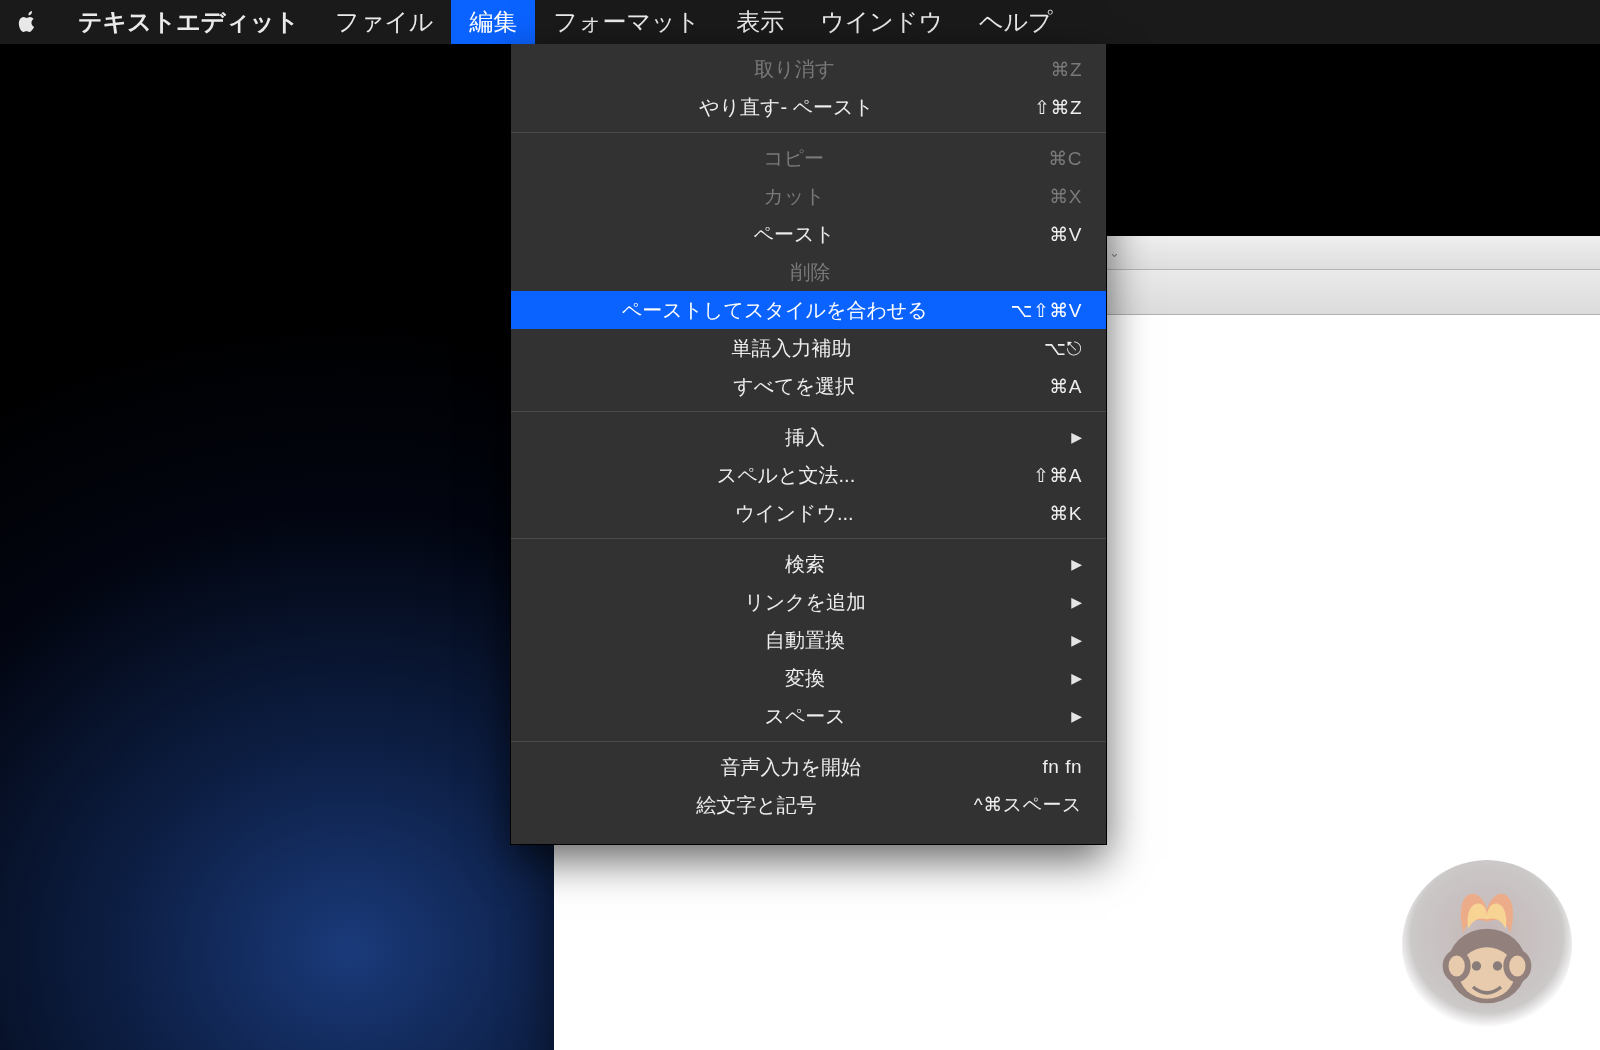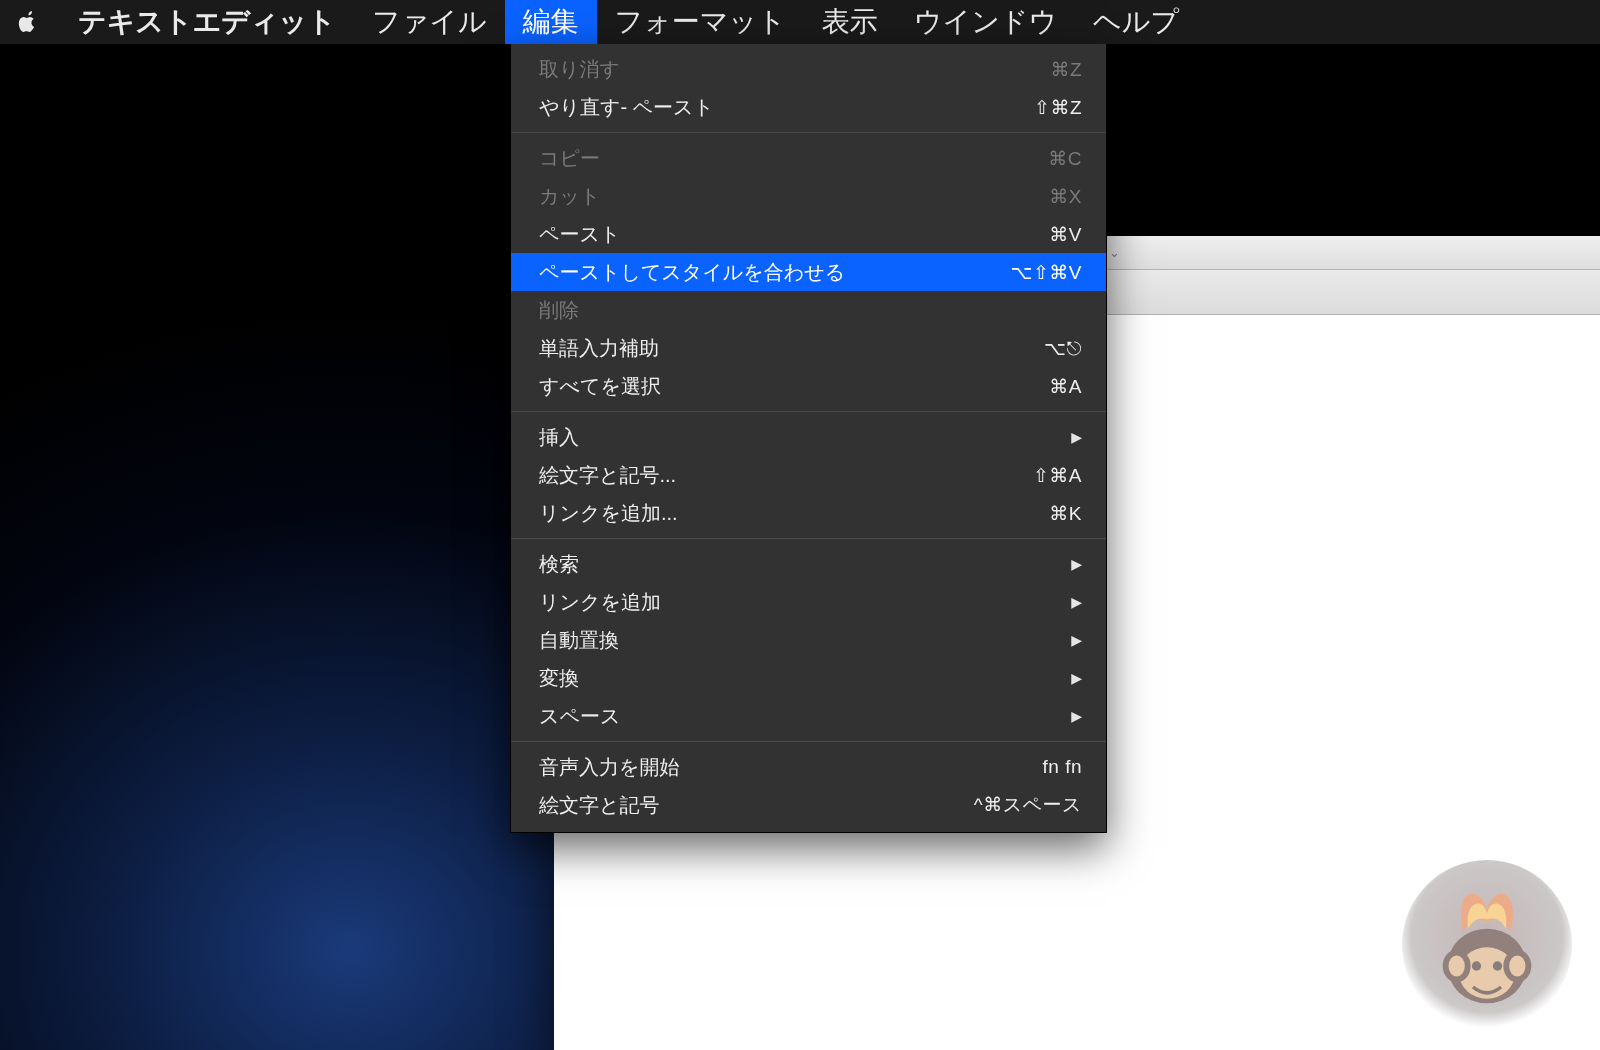--- a/index.html
+++ b/index.html
@@ -1,24 +1,24 @@
 <!DOCTYPE html>
 <html><head>
 <meta charset="utf-8">
 <style>
   html,body{margin:0;padding:0;width:1600px;height:1050px;overflow:hidden;font-family:"Hiragino Kaku Gothic ProN","Yu Gothic","Helvetica Neue",Arial,sans-serif;background:#000;}
   .desktop{position:relative;width:1600px;height:1050px;background:radial-gradient(ellipse 900px 800px at 350px 950px,#1a3a7a 0%,#0d1f45 25%,#020510 55%,#000 80%);}
   
-  .menubar{position:absolute;top:0;left:0;right:0;height:44px;background:#1a1a1a;display:flex;align-items:center;padding:0 18px;color:#eaeaea;font-size:28px;}
+  .menubar{position:absolute;top:0;left:0;right:0;height:44px;background:#1a1a1a;display:flex;align-items:center;padding:0 18px;color:#eaeaea;font-size:24px;}
   .menubar .apple{margin-right:22px;display:flex;align-items:center;}
   .menubar .item{padding:0 18px;height:44px;display:flex;align-items:center;cursor:default;}
   .menubar .item.appname{font-weight:700;}
   .menubar .item.active{background:#0a62ff;color:#ffffff;}
   
-  .dropdown{position:absolute;top:44px;left:510px;width:595px;background:#323232;border:1px solid #000;border-top:none;box-shadow:0 15px 40px rgba(0,0,0,0.6);padding:6px 0 8px;}
+  .dropdown{position:absolute;top:44px;left:510px;width:595px;background:#323232;border:1px solid #000;border-top:none;box-shadow:0 15px 40px rgba(0,0,0,0.6);padding:6px 0 20px;text-align:center;}
   .mrow{display:flex;align-items:center;height:38px;padding:0 24px 0 28px;color:#eee;font-size:20px;cursor:default;}
   .mrow .lbl{flex:1;white-space:nowrap;}
   .mrow .sc{color:#eee;font-size:19px;letter-spacing:0.5px;white-space:nowrap;}
   .mrow .sub{color:#e5e5e5;font-size:14px;}
   .mrow.disabled{color:#7a7a7a;}
   .mrow.disabled .sc{color:#7a7a7a;}
   .mrow.highlight{background:#0a62ff;color:#fff;}
   .mrow.highlight .sc{color:#fff;}
   .msep{height:1px;margin:6px 0;background:#4a4a4a;}
   
@@ -164,48 +164,48 @@
       <span class="sc">⌘C</span>
     </div>
     <div class="mrow disabled">
       <span class="lbl">カット</span>
       <span class="sc">⌘X</span>
     </div>
     <div class="mrow">
       <span class="lbl">ペースト</span>
       <span class="sc">⌘V</span>
     </div>
+    <div class="mrow disabled">
+      <span class="lbl">削除</span>
+      <span class="sc"></span>
+    </div>
     <div class="mrow highlight">
       <span class="lbl">ペーストしてスタイルを合わせる</span>
       <span class="sc">⌥⇧⌘V</span>
     </div>
-    <div class="mrow disabled">
-      <span class="lbl">削除</span>
-      <span class="sc"></span>
-    </div>
     <div class="mrow">
       <span class="lbl">単語入力補助</span>
       <span class="sc">⌥⎋</span>
     </div>
     <div class="mrow">
       <span class="lbl">すべてを選択</span>
       <span class="sc">⌘A</span>
     </div>
     <div class="msep"></div>
 
     <div class="mrow">
       <span class="lbl">挿入</span>
       <span class="sub">▶</span>
     </div>
     <div class="mrow">
-      <span class="lbl">絵文字と記号...</span>
+      <span class="lbl">スペルと文法...</span>
       <span class="sc">⇧⌘A</span>
     </div>
     <div class="mrow">
-      <span class="lbl">リンクを追加...</span>
+      <span class="lbl">ウインドウ...</span>
       <span class="sc">⌘K</span>
     </div>
     <div class="msep"></div>
 
     <div class="mrow">
       <span class="lbl">検索</span>
       <span class="sub">▶</span>
     </div>
     <div class="mrow">
       <span class="lbl">リンクを追加</span>

